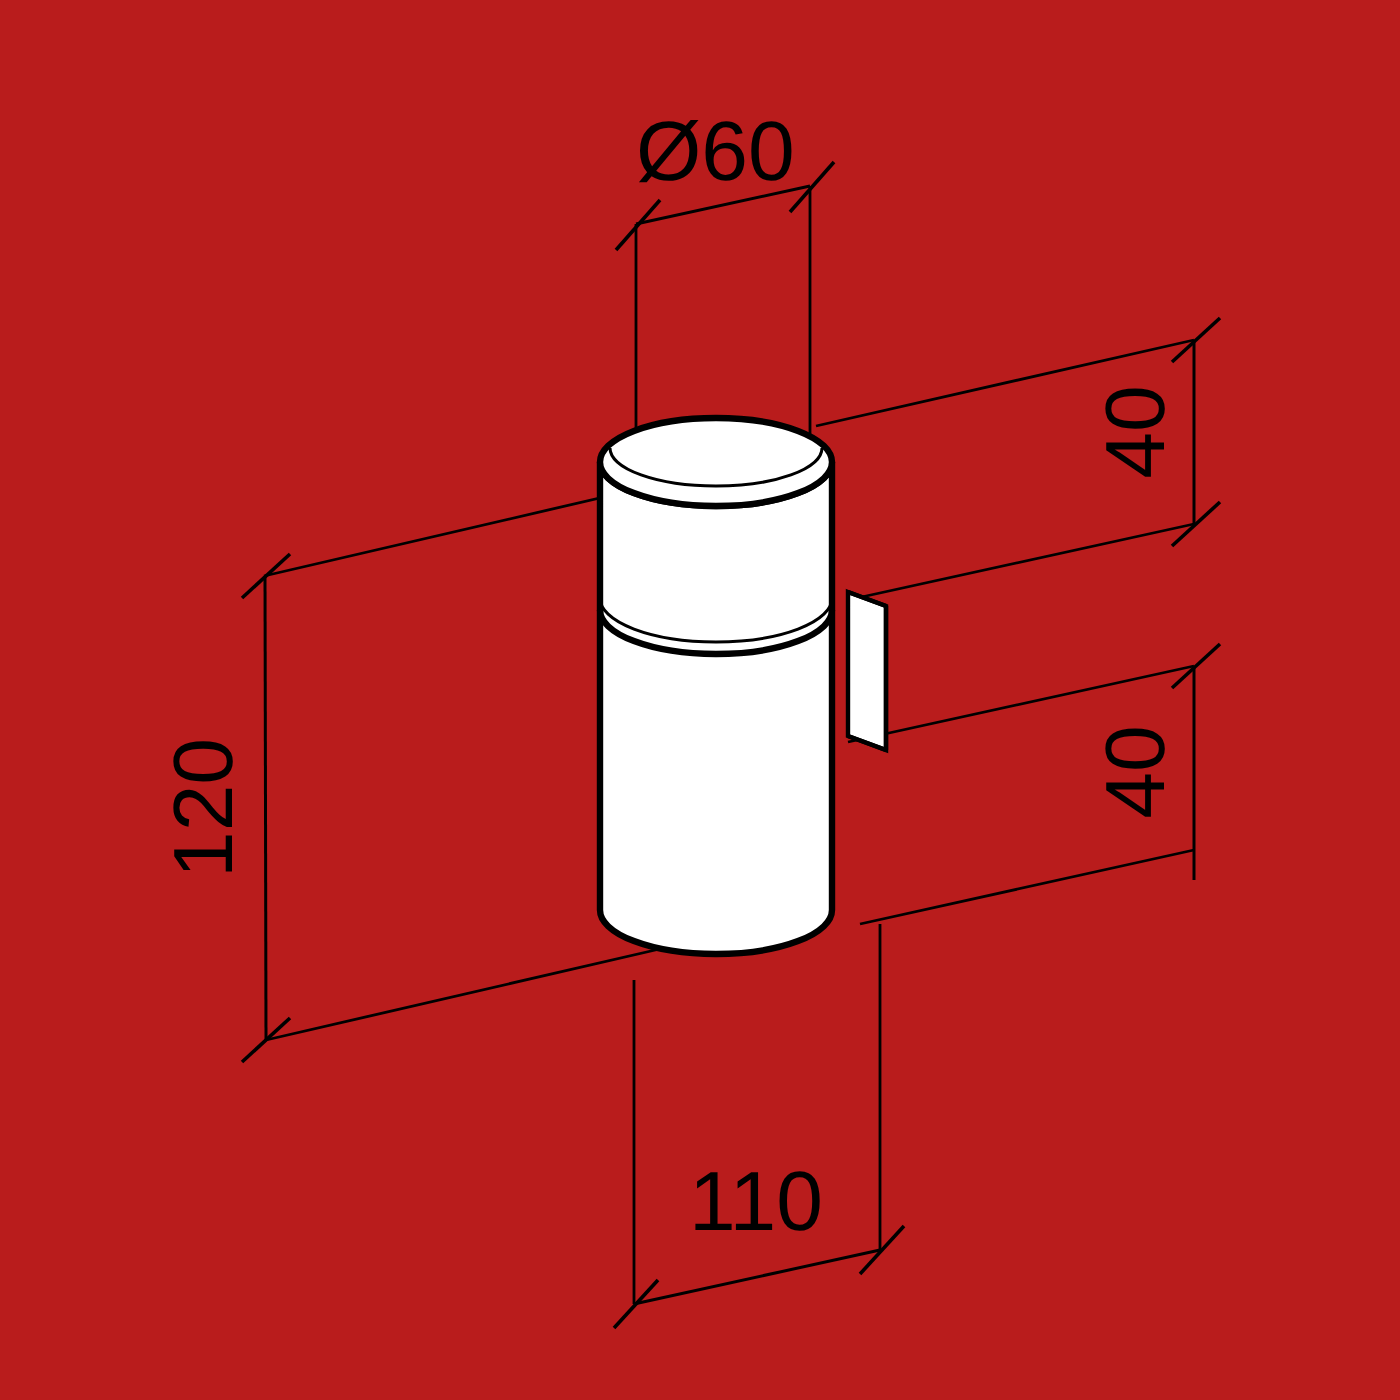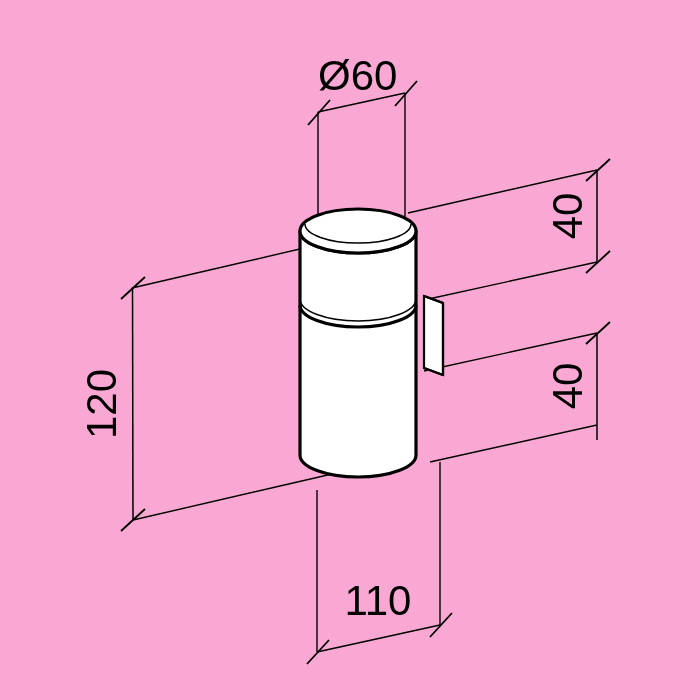--- a/index.html
+++ b/index.html
@@ -10,21 +10,21 @@
   body {
     width: 700px;
     height: 700px;
     font-family: "Liberation Sans", sans-serif;
     overflow: hidden;
   }
   #drawing-root {
     position: relative;
     width: 700px;
     height: 700px;
-    background: #f9a8d4;
+    background: #b91c1c;
   }
   svg#technical-drawing {
     display: block;
     width: 700px;
     height: 700px;
   }
   .geom-line {
     stroke: #000000;
     fill: none;
     stroke-linecap: butt;

